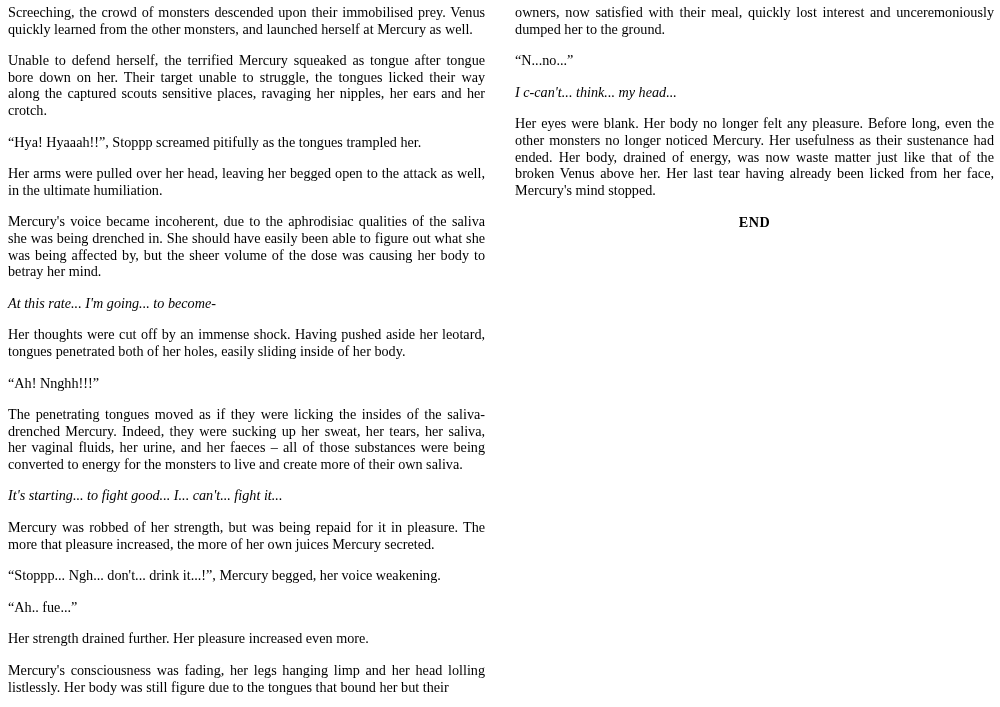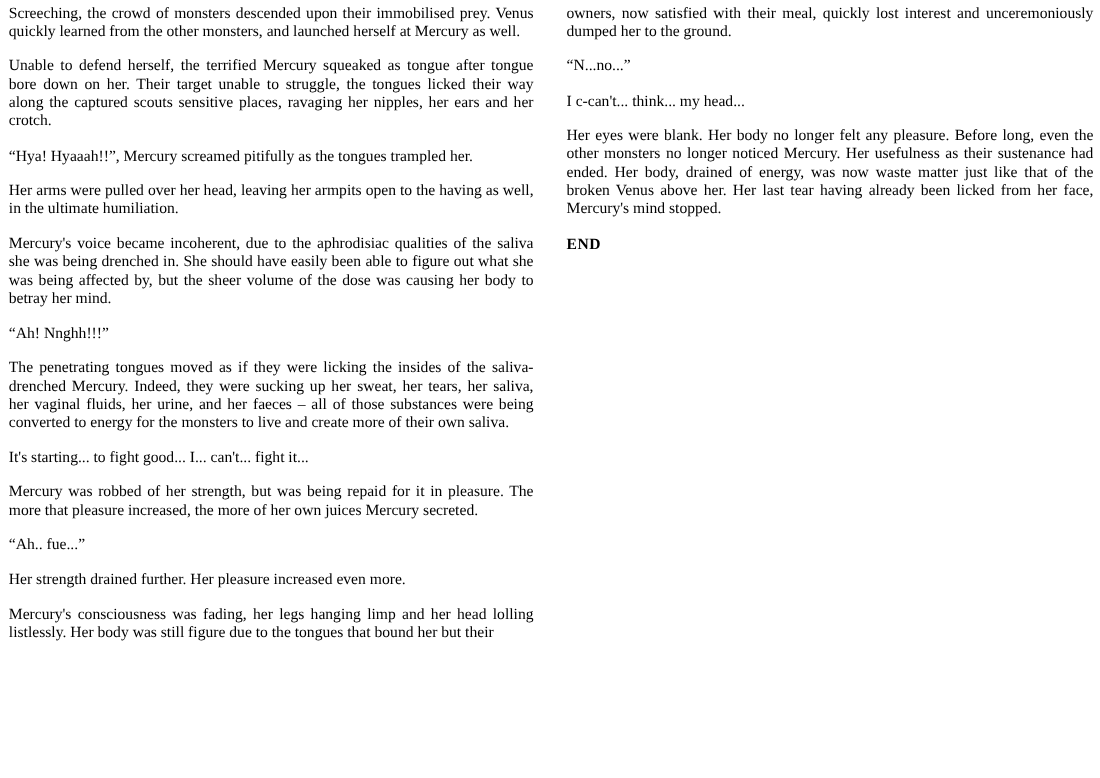--- a/index.html
+++ b/index.html
@@ -40,48 +40,52 @@
   }
   p {
     margin: 0 0 15px 0;
     font-size: 14.2px;
     line-height: 16.6px;
     text-align: justify;
     text-justify: inter-word;
     hyphens: none;
   }
   p.italic {
+    font-style: italic;
   }
   p.end {
-    text-align: left;
+    text-align: center;
     font-weight: bold;
     margin-top: 16px;
     margin-bottom: 0;
     letter-spacing: 0.5px;
   }
   p:last-child {
     margin-bottom: 0;
   }
 </style>
 </head>
 <body>
 
 <div class="page">
   <div class="columns">
 
     <div class="column left">
       <p>Screeching, the crowd of monsters descended upon their immobilised prey. Venus quickly learned from the other monsters, and launched herself at Mercury as well.</p>
       <p>Unable to defend herself, the terrified Mercury squeaked as tongue after tongue bore down on her. Their target unable to struggle, the tongues licked their way along the captured scouts sensitive places, ravaging her nipples, her ears and her crotch.</p>
-      <p>“Hya! Hyaaah!!”, Mercury screamed pitifully as the tongues trampled her.</p>
-      <p>Her arms were pulled over her head, leaving her armpits open to the having as well, in the ultimate humiliation.</p>
+      <p>“Hya! Hyaaah!!”, Stoppp screamed pitifully as the tongues trampled her.</p>
+      <p>Her arms were pulled over her head, leaving her begged open to the attack as well, in the ultimate humiliation.</p>
       <p>Mercury's voice became incoherent, due to the aphrodisiac qualities of the saliva she was being drenched in. She should have easily been able to figure out what she was being affected by, but the sheer volume of the dose was causing her body to betray her mind.</p>
+      <p class="italic">At this rate... I'm going... to become-</p>
+      <p>Her thoughts were cut off by an immense shock. Having pushed aside her leotard, tongues penetrated both of her holes, easily sliding inside of her body.</p>
       <p>“Ah! Nnghh!!!”</p>
       <p>The penetrating tongues moved as if they were licking the insides of the saliva-drenched Mercury. Indeed, they were sucking up her sweat, her tears, her saliva, her vaginal fluids, her urine, and her faeces – all of those substances were being converted to energy for the monsters to live and create more of their own saliva.</p>
       <p class="italic">It's starting... to fight good... I... can't... fight it...</p>
       <p>Mercury was robbed of her strength, but was being repaid for it in pleasure. The more that pleasure increased, the more of her own juices Mercury secreted.</p>
+      <p>“Stoppp... Ngh... don't... drink it...!”, Mercury begged, her voice weakening.</p>
       <p>“Ah.. fue...”</p>
       <p>Her strength drained further. Her pleasure increased even more.</p>
       <p>Mercury's consciousness was fading, her legs hanging limp and her head lolling listlessly. Her body was still figure due to the tongues that bound her but their</p>
     </div>
 
     <div class="column right">
       <p>owners, now satisfied with their meal, quickly lost interest and unceremoniously dumped her to the ground.</p>
       <p>“N...no...”</p>
       <p class="italic">I c-can't... think... my head...</p>
       <p>Her eyes were blank. Her body no longer felt any pleasure. Before long, even the other monsters no longer noticed Mercury. Her usefulness as their sustenance had ended. Her body, drained of energy, was now waste matter just like that of the broken Venus above her. Her last tear having already been licked from her face, Mercury's mind stopped.</p>

